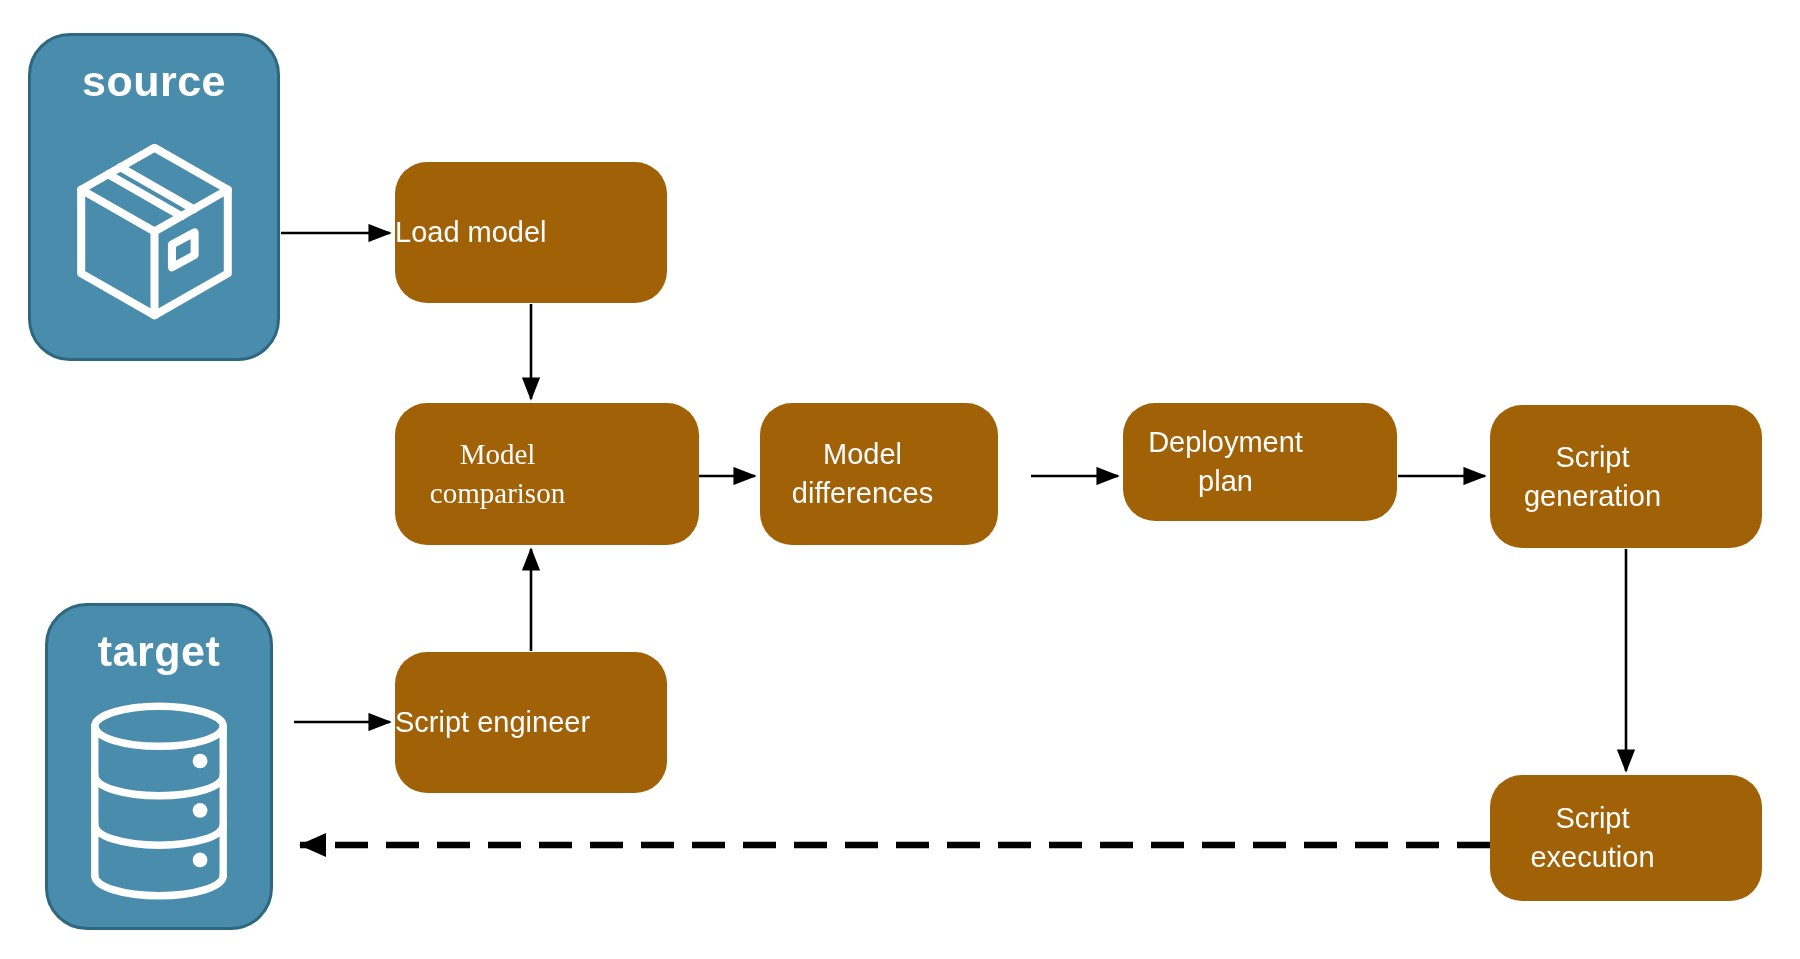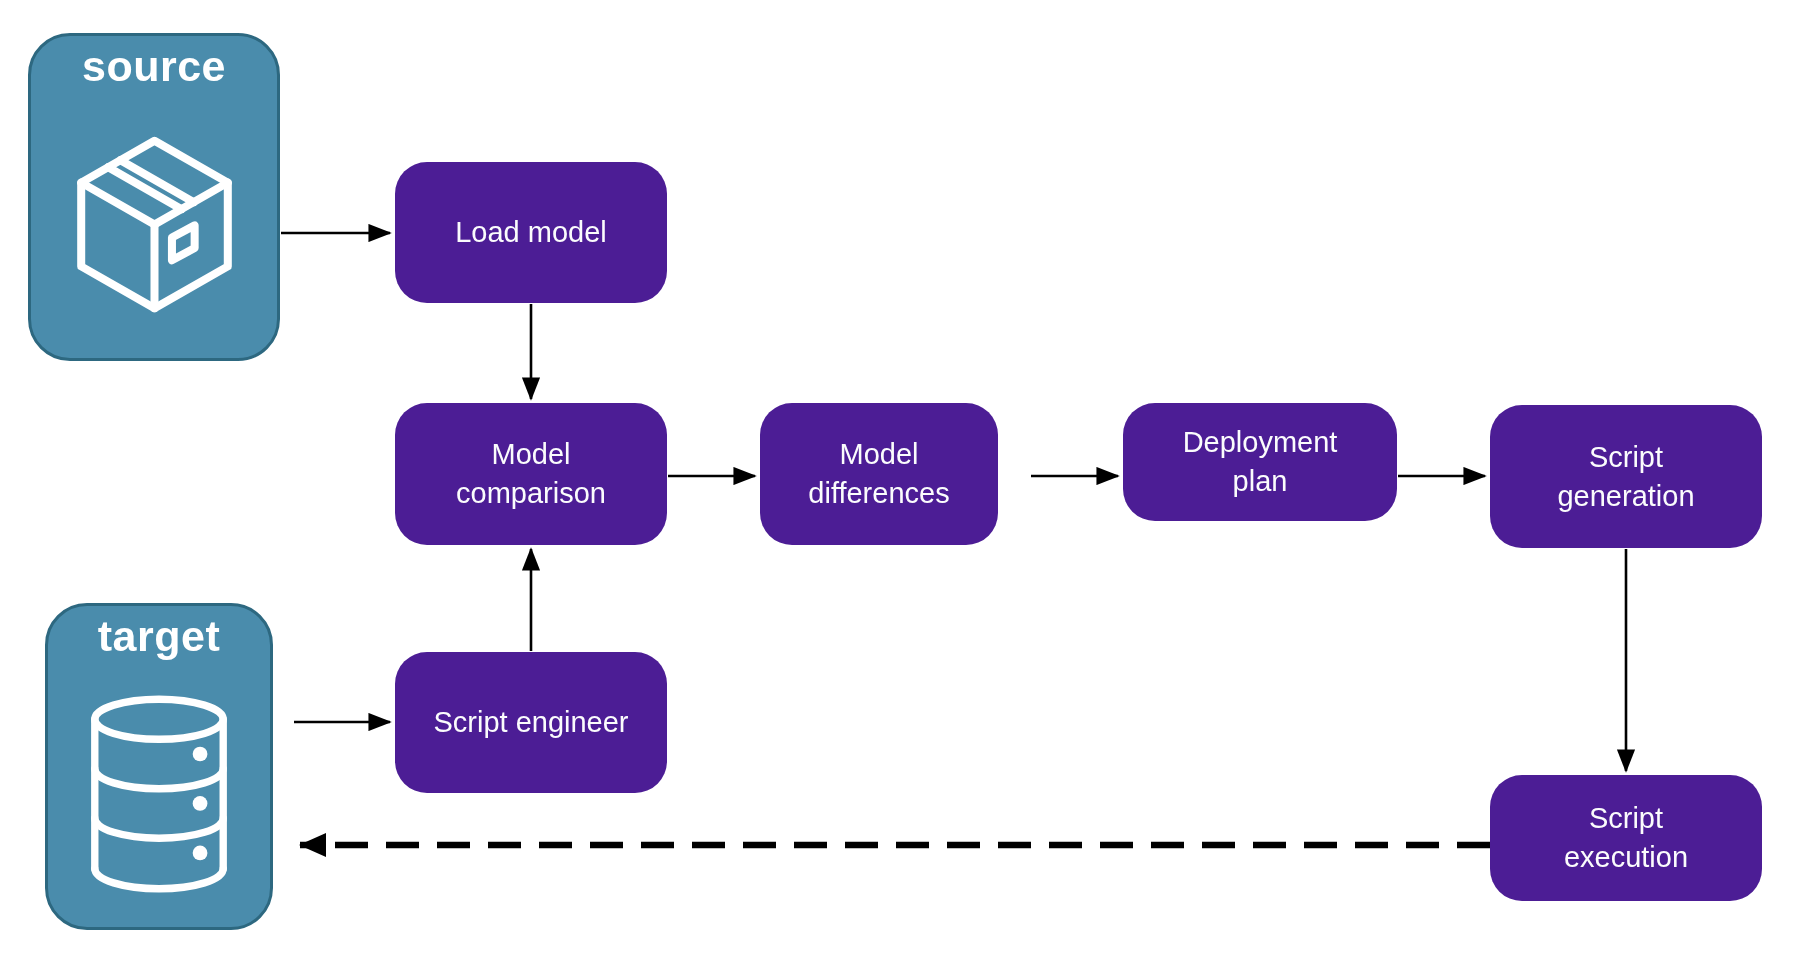--- a/index.html
+++ b/index.html
@@ -19,39 +19,39 @@
     background:#4a8cac;
     border:3px solid #2d6880;
     border-radius:42px;
     box-sizing:border-box;
     display:flex;flex-direction:column;align-items:center;
   }
   #source-box{left:28px;top:33px;width:252px;height:328px;}
   #target-box{left:45px;top:603px;width:228px;height:327px;}
   .container-label{
     color:#ffffff;font-weight:700;font-size:43px;letter-spacing:.5px;
-    margin-top:7px;line-height:1.1;
+    margin-top:22px;line-height:1.1;
   }
   .container-icon{flex:1;display:flex;align-items:center;justify-content:center;width:100%;}
   .container-icon svg{display:block;}
 
   
   .node{
     position:absolute;
-    background:#4c1d95;
+    background:#a16207;
     border-radius:32px;
-    display:flex;align-items:center;justify-content:center;
+    display:flex;align-items:center;
     box-sizing:border-box;
   }
   .node-label{
     color:#fbfcfd;font-size:29px;line-height:39px;text-align:center;
     max-width:205px;font-weight:400;
   }
   #load-model       {left:395px;top:162px;width:272px;height:141px;}
-  #model-comparison {left:395px;top:403px;width:272px;height:142px;}
+  #model-comparison {left:395px;top:403px;width:304px;height:142px;font-family:Liberation Serif, serif;}
   #model-differences{left:760px;top:403px;width:238px;height:142px;}
   #deployment-plan  {left:1123px;top:403px;width:274px;height:118px;}
   #script-generation{left:1490px;top:405px;width:272px;height:143px;}
   #script-execution {left:1490px;top:775px;width:272px;height:126px;}
   #reverse-engineer {left:395px;top:652px;width:272px;height:141px;}
 </style>
 </head>
 <body>
 
 <div id="canvas">

